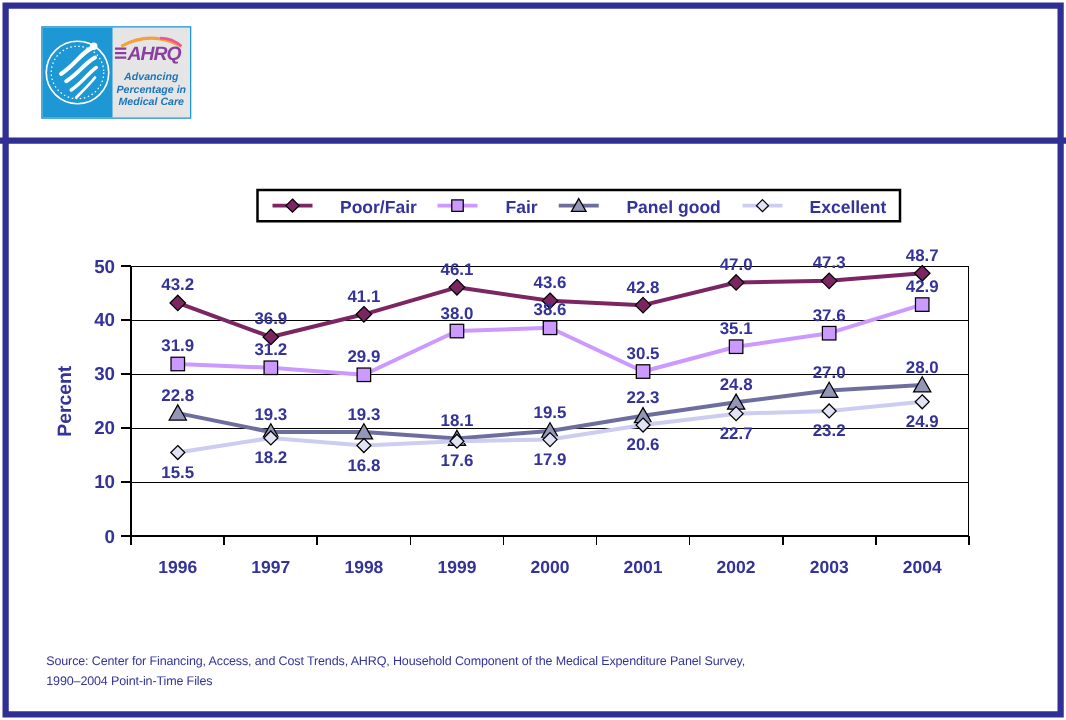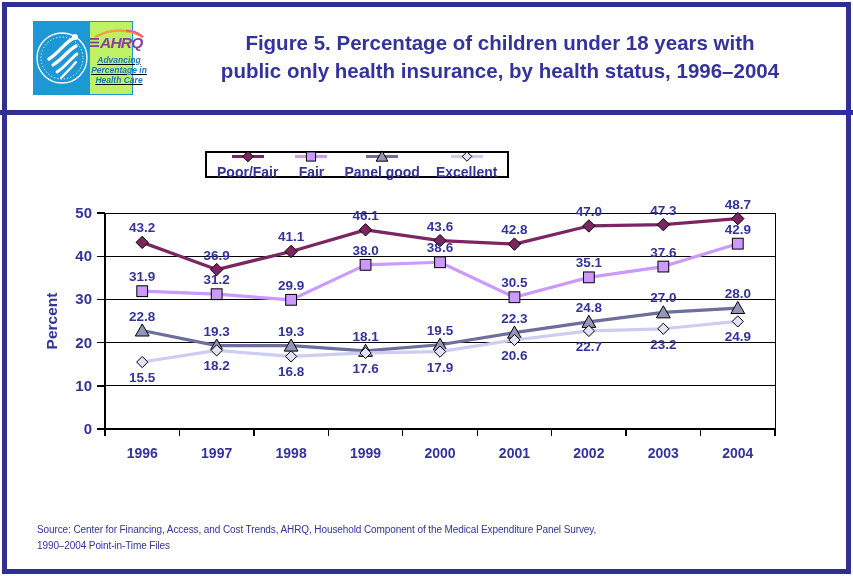--- a/index.html
+++ b/index.html
@@ -3,35 +3,35 @@
 <meta charset="utf-8">
 <style>
   * { margin:0; padding:0; box-sizing:border-box; }
   body { background:#ffffff; font-family:"Liberation Sans", sans-serif; }
   .page { position:relative; width:853px; height:576px; background:#ffffff; overflow:hidden; }
   .frame { position:absolute; left:2px; top:2px; right:2px; bottom:2px;
            border:5px solid #2f2f94; pointer-events:none; }
   .header-rule { position:absolute; left:0; top:110px; width:853px; height:5px; background:#2f2f94; }
 
   
-  .logo { position:absolute; left:33px; top:21px; width:100px; height:74px;
-          border:1px solid #1e97d5; display:flex; background:#bef264;text-decoration:underline; }
+  .logo { position:absolute; left:33px; top:21px; width:120px; height:74px;
+          border:1px solid #1e97d5; display:flex; background:#e5e5e5; }
   .logo-seal { width:56px; height:100%; background:#1e97d5; flex:none; }
   .logo-right { flex:1; padding-top:5px; text-align:center; }
   .tagline { font-size:8.5px; font-weight:bold; font-style:italic; color:#1c75bc; line-height:1.18; }
 
   
   .title { position:absolute; left:160px; top:29px; width:680px; text-align:center;
            color:#333399; font-weight:bold; font-size:20.5px; line-height:28px; }
 
   
   .legend { position:absolute; left:205px; top:151px; height:27px;
             border:2px solid #000000; background:#ffffff;
             display:flex; align-items:center; padding:0 10px; column-gap:16px; }
-  .legend-item { display:flex; align-items:center; column-gap:21px;flex-direction:column; }
+  .legend-item { display:flex; align-items:center; column-gap:21px; }
   .legend-item span.lbl { font-size:14px; font-weight:bold; color:#333399; white-space:nowrap; }
 
   
   #chart-svg { position:absolute; left:0; top:145px; }
 
   
   .source { position:absolute; left:37px; top:522px; width:795px;
             color:#333399; font-size:10px; line-height:15.5px; letter-spacing:-0.1px; }
 </style>
 </head>
@@ -56,29 +56,25 @@
         <path d="M5,10 Q29,-3 53,10" fill="none" stroke="#f5a03c" stroke-width="2.4"></path>
         <path d="M36,3.5 Q46,3.5 53,10" fill="none" stroke="#e95b8e" stroke-width="2.2"></path>
         <rect x="0" y="11" width="9" height="1.8" fill="#8a3fa0"></rect>
         <rect x="0" y="14.6" width="9" height="1.8" fill="#8a3fa0"></rect>
         <rect x="0" y="18.2" width="9" height="1.8" fill="#8a3fa0"></rect>
         <text x="10" y="21" font-family="Liberation Sans, sans-serif" font-size="15.5" font-weight="bold" font-style="italic" letter-spacing="-0.8" fill="#8a3fa0">AHRQ</text>
       </svg>
       <div class="tagline">
         <div>Advancing</div>
         <div>Percentage in</div>
-        <div>Health Care</div>
+        <div>Medical Care</div>
       </div>
     </div>
   </div>
 
-  <div class="title">
-    <div>Figure 5. Percentage of children under 18 years with</div>
-    <div>public only health insurance, by health status, 1996–2004</div>
-  </div>
 
   <div class="header-rule"></div>
 
   <div class="legend" id="legend">
       <div class="legend-item">
         <svg width="34" height="15">
           <line x1="1" x2="33" y1="7.5" y2="7.5" stroke="#7b2663" stroke-width="3"></line>
           <polygon points="17,2.2300000000000004 22.27,7.5 17,12.77 11.73,7.5" fill="#7b2663" stroke="#000" stroke-width="1"></polygon>
         </svg>
         <span class="lbl">Poor/Fair</span>

